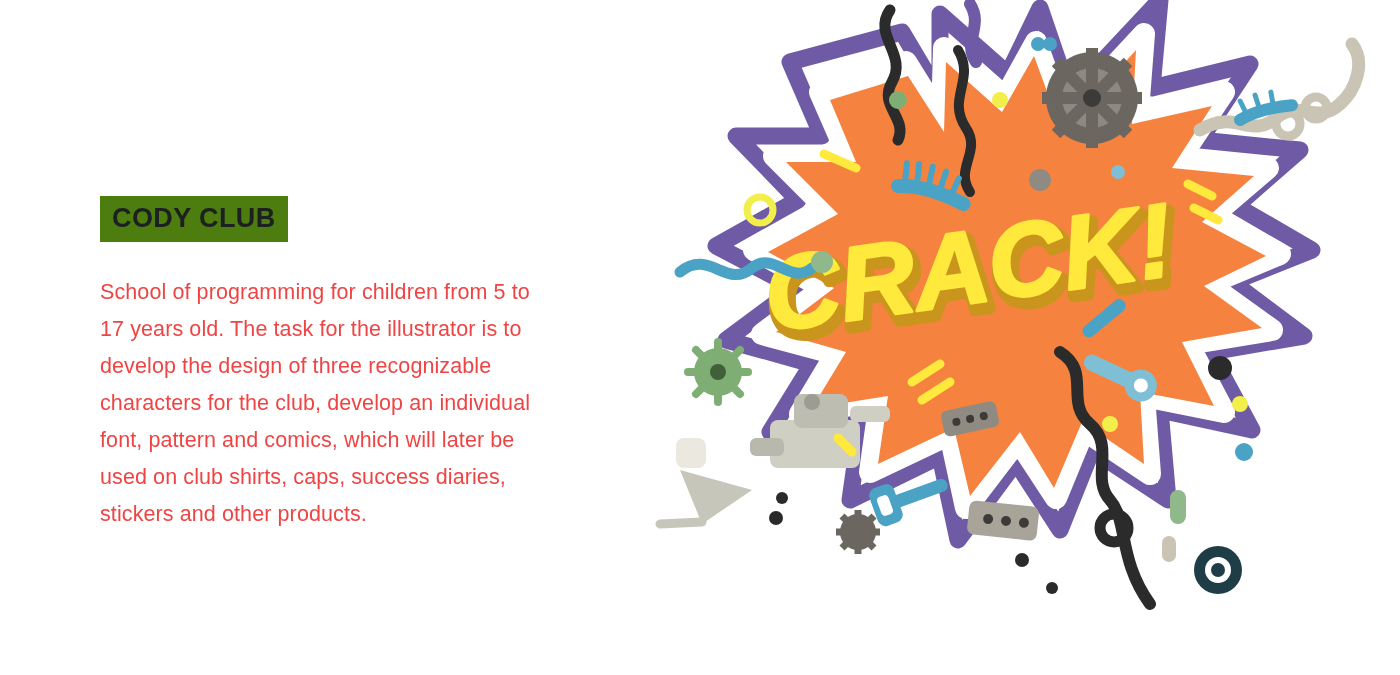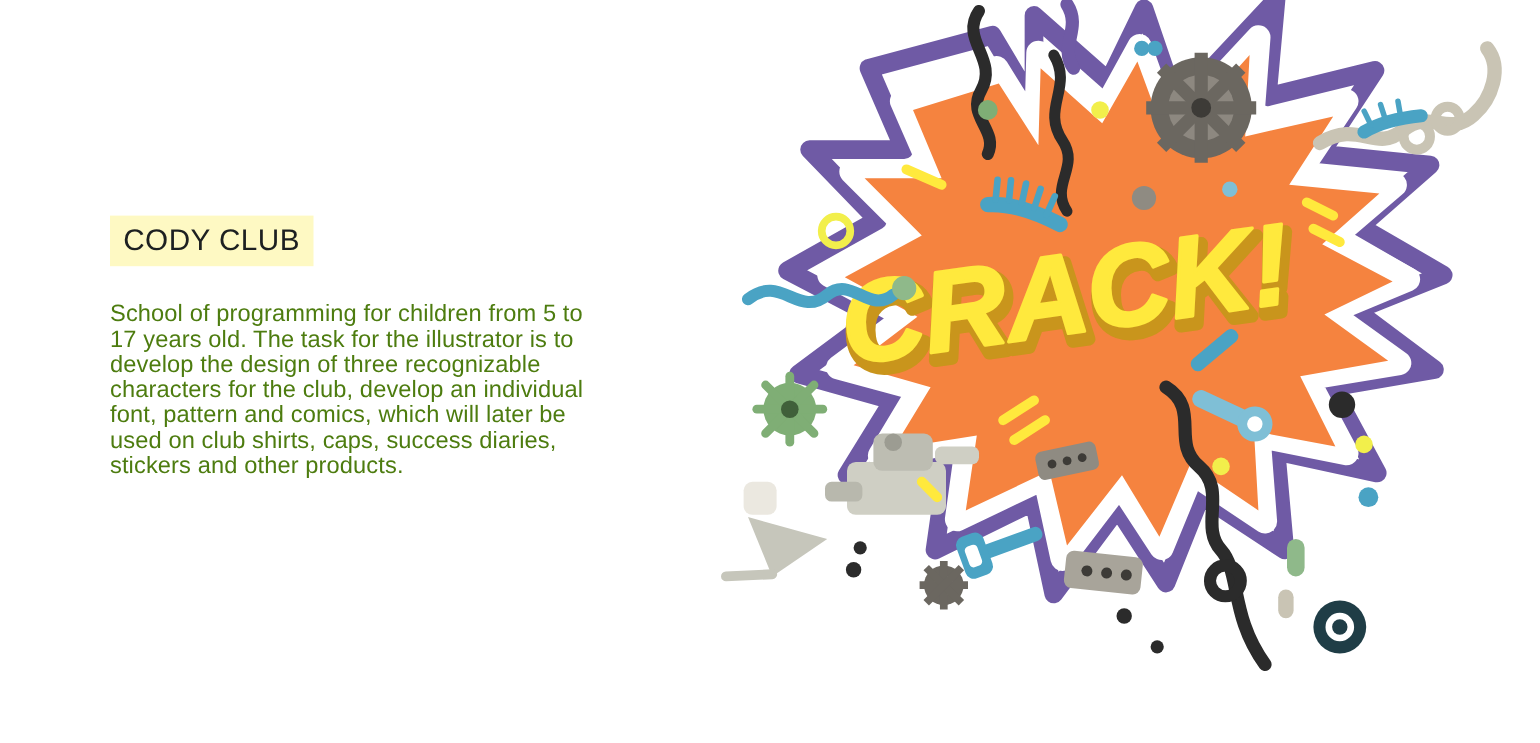--- a/index.html
+++ b/index.html
@@ -26,33 +26,34 @@
     position: absolute;
     left: 100px;
     top: 196px;
     width: 470px;
   }
   .title-wrap {
     display: inline-block;
   }
   .title {
     display: inline-block;
-    background: #fef9c3;
+    background: #4d7c0f;
     color: #1d2021;
     font-size: 27px;
     line-height: 1.0;
     letter-spacing: 0.4px;
     padding: 9px 12px 10px 12px;
     white-space: nowrap;
+    font-weight: bold;
   }
   .body-text {
     margin-top: 32px;
     font-size: 21.5px;
-    line-height: 23px;
-    color: #4d7c0f;
+    line-height: 37px;
+    color: #ef4444;
     letter-spacing: 0.1px;
     width: 440px;
   }
 
   
   .illustration {
     position: absolute;
     left: 640px;
     top: 0px;
     width: 760px;

